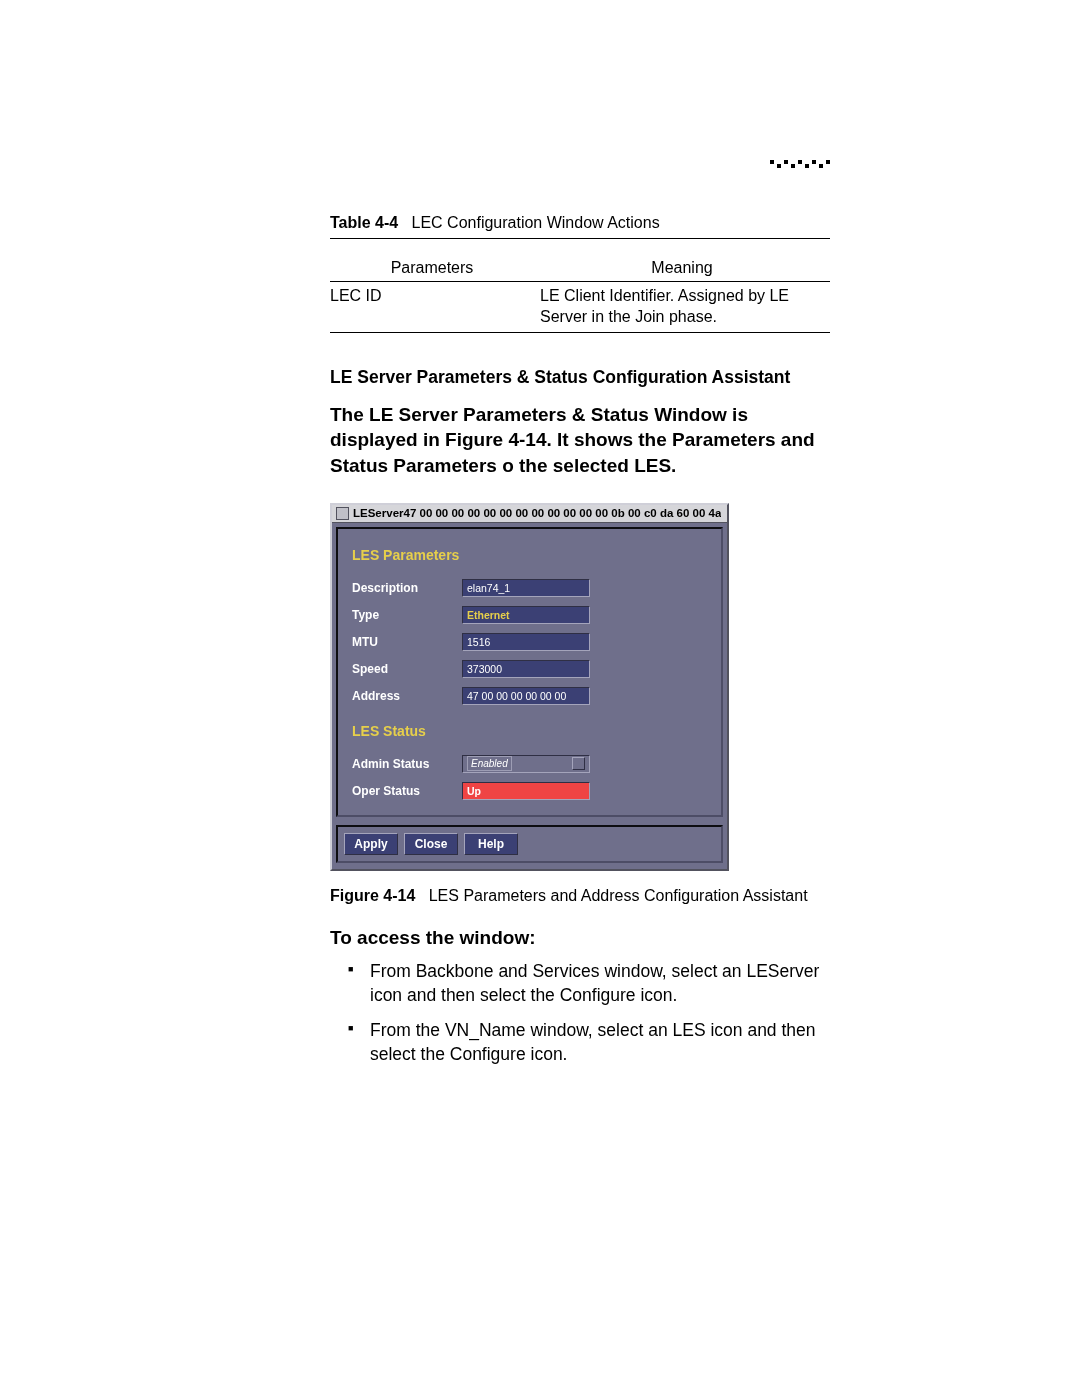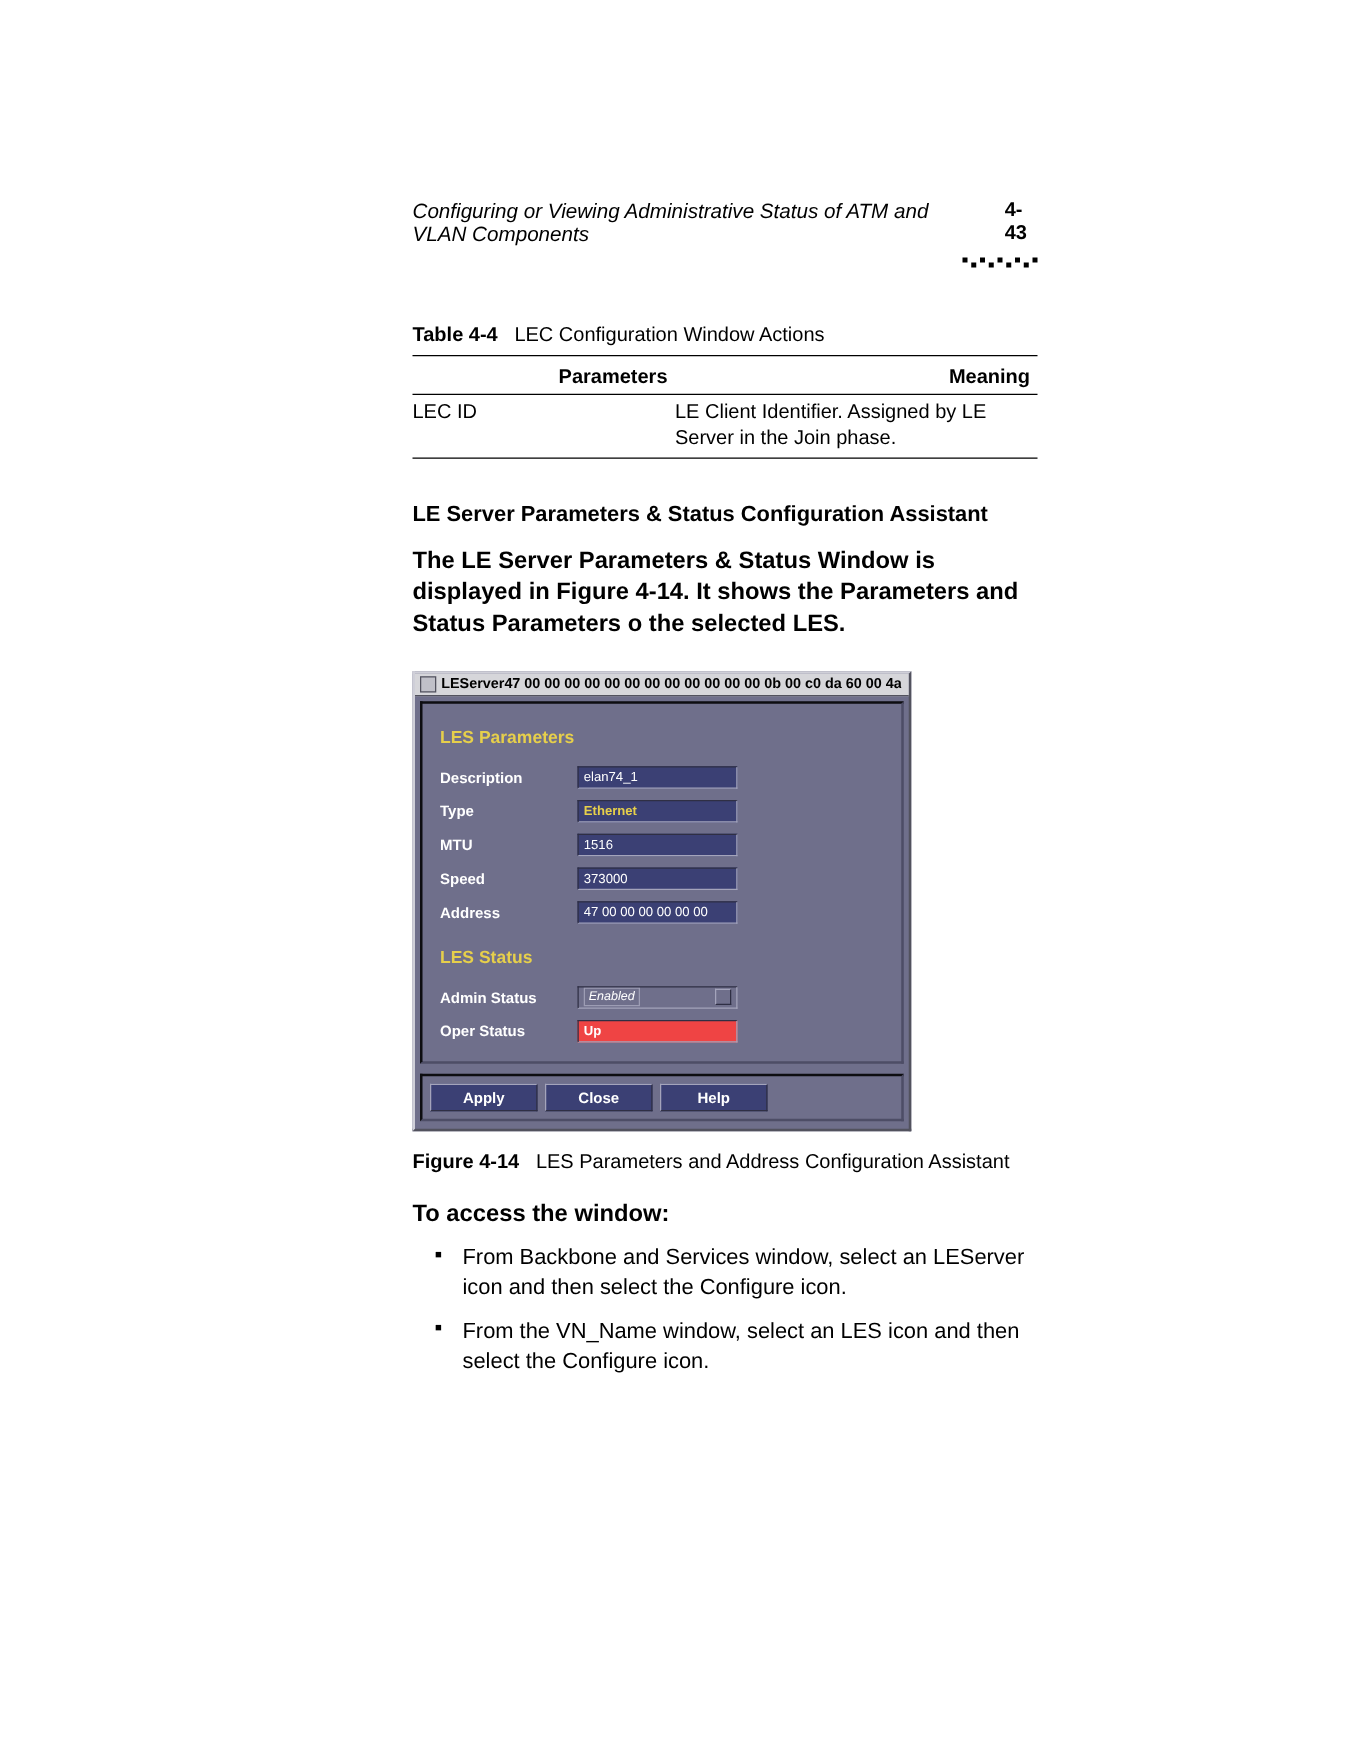--- a/index.html
+++ b/index.html
@@ -48,23 +48,23 @@
     margin-bottom: 6px;
   }
   .table-caption b { font-weight: bold; }
   table.simple {
     border-collapse: collapse;
     width: 100%;
     font-size: 16px;
     margin-bottom: 34px;
   }
   table.simple th {
-    text-align: right;
-    font-weight: bold;
-    padding: 8px 6px 4px 0;
+    text-align: center;
+    font-weight: normal;
+    padding: 20px 6px 4px 0;
     border-top: 1.5px solid #000;
     border-bottom: 1px solid #000;
   }
   table.simple td {
     padding: 4px 6px 4px 0;
     border-bottom: 1px solid #000;
     vertical-align: top;
     line-height: 1.3;
   }
   .col-param { width: 42%; }
@@ -211,35 +211,31 @@
   }
   .les-btn {
     border-top: 1px solid #a4a4bb;
     border-left: 1px solid #a4a4bb;
     border-right: 1px solid #2f2f44;
     border-bottom: 1px solid #2f2f44;
     background: #3b4074;
     color: #ffffff;
     font-size: 12px;
     font-weight: bold;
-    padding: 3px 24px;
+    padding: 3px 8px;
     min-width: 36px;
     text-align: center;
     cursor: pointer;
   }
 </style>
 </head>
 <body>
 
 <div class="page">
 
-  <div class="header-row">
-    <span class="header-title">Configuring or Viewing Administrative Status of ATM and VLAN Components</span>
-    <span class="page-num">4-43</span>
-  </div>
   <div class="dot-rule">
     <span></span>
       <span class="low"></span>
       <span></span>
       <span class="low"></span>
       <span></span>
       <span class="low"></span>
       <span></span>
       <span class="low"></span>
       <span></span>

